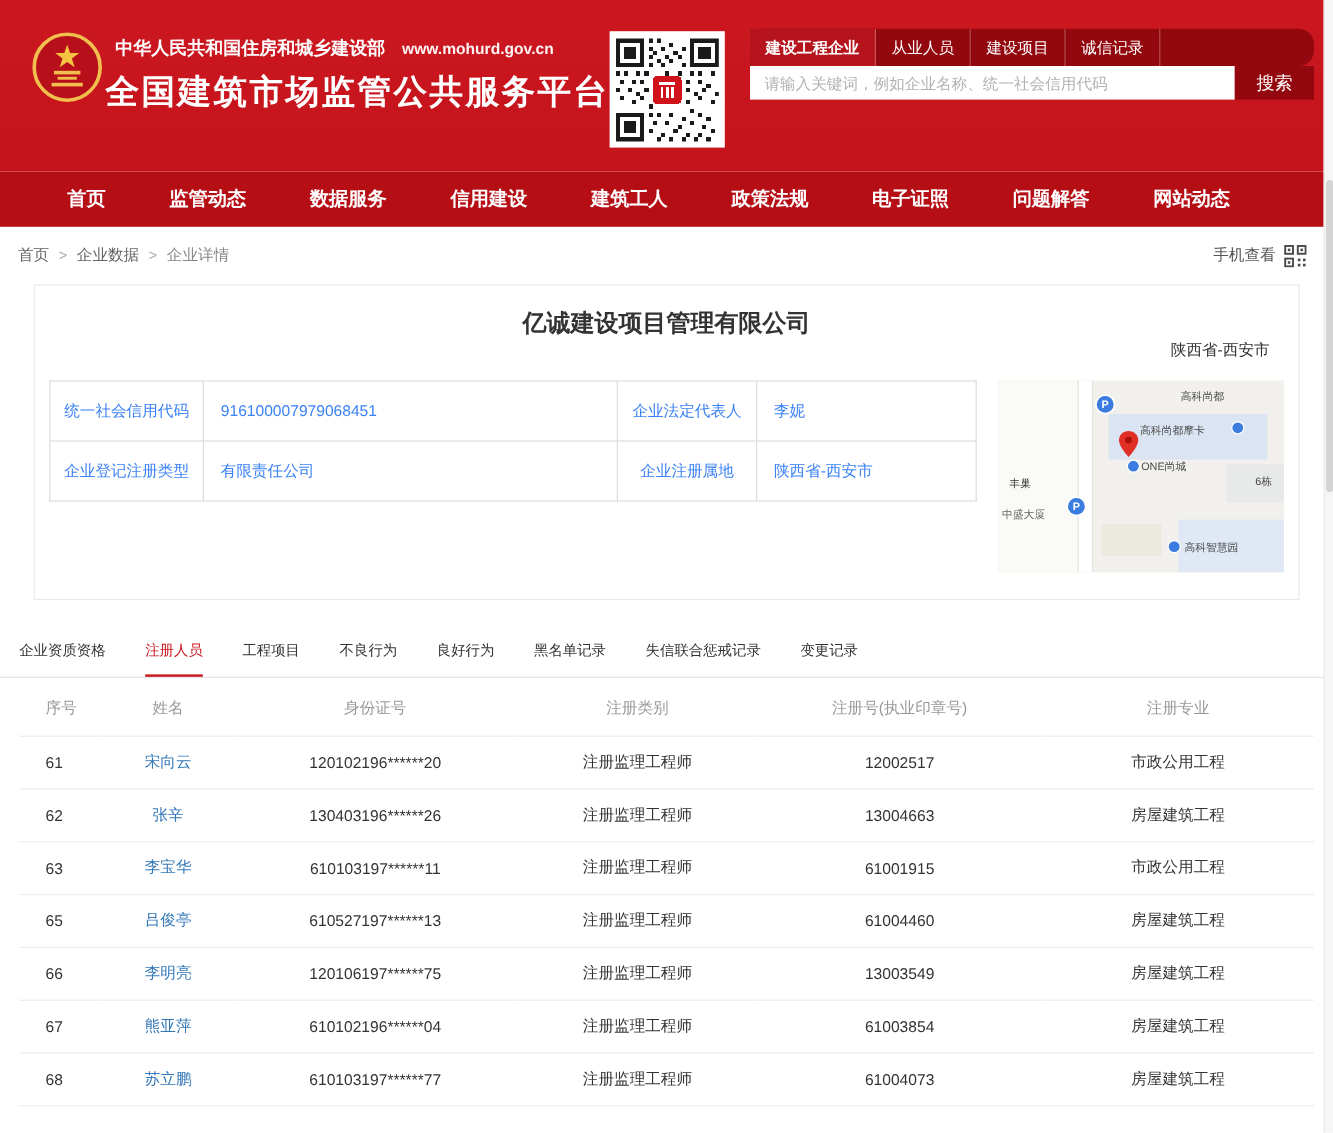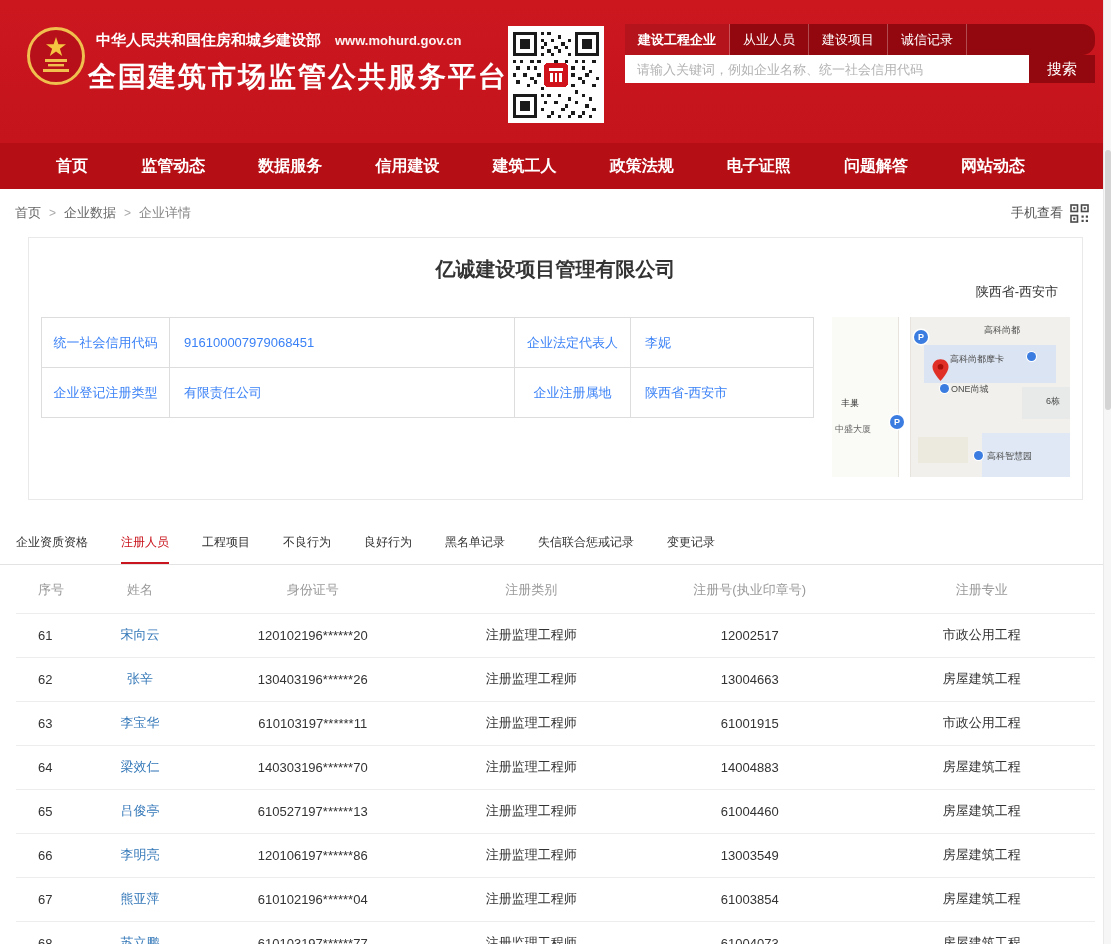--- a/index.html
+++ b/index.html
@@ -364,39 +364,31 @@
     </tr>
     <tr>
       <td>63</td>
       <td><span class="name-link">李宝华</span></td>
       <td>610103197******11</td>
       <td>注册监理工程师</td>
       <td>61001915</td>
       <td>市政公用工程</td>
     </tr>
     <tr>
-      <td>64</td>
-      <td><span class="name-link">梁效仁</span></td>
-      <td>140303196******70</td>
-      <td>注册监理工程师</td>
-      <td>14004883</td>
-      <td>房屋建筑工程</td>
-    </tr>
-    <tr>
       <td>65</td>
       <td><span class="name-link">吕俊亭</span></td>
       <td>610527197******13</td>
       <td>注册监理工程师</td>
       <td>61004460</td>
       <td>房屋建筑工程</td>
     </tr>
     <tr>
       <td>66</td>
       <td><span class="name-link">李明亮</span></td>
-      <td>120106197******86</td>
+      <td>120106197******75</td>
       <td>注册监理工程师</td>
       <td>13003549</td>
       <td>房屋建筑工程</td>
     </tr>
     <tr>
       <td>67</td>
       <td><span class="name-link">熊亚萍</span></td>
       <td>610102196******04</td>
       <td>注册监理工程师</td>
       <td>61003854</td>

